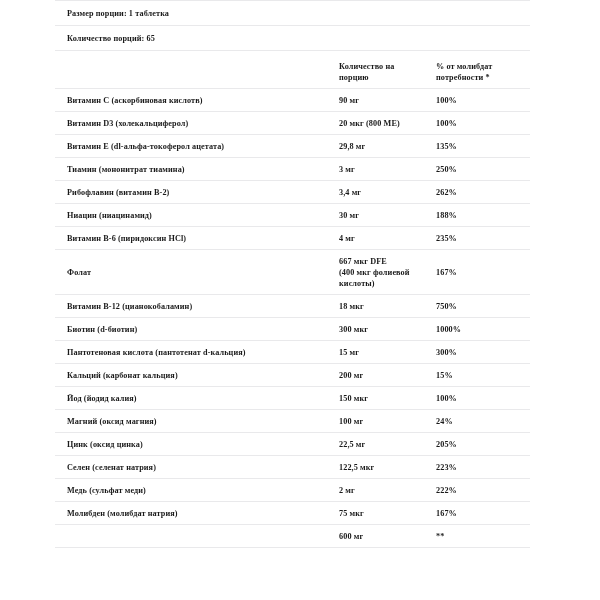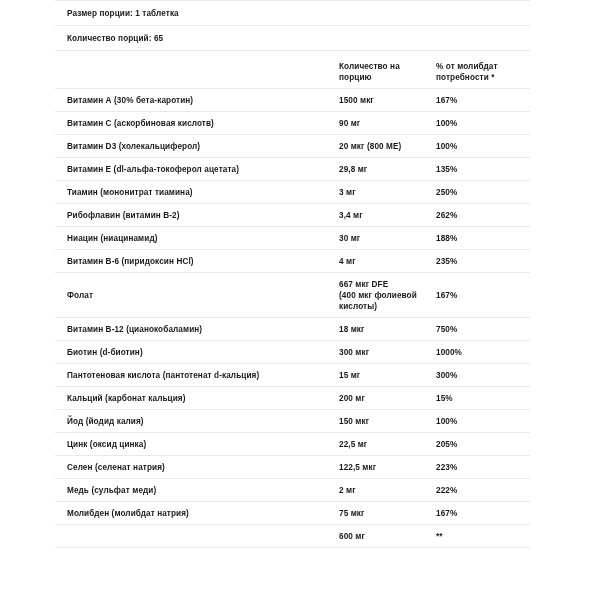--- a/index.html
+++ b/index.html
@@ -11,20 +11,21 @@
     background: #ffffff;
     font-family: "Liberation Sans", sans-serif;
     color: #1a1a1a;
   }
   #page {
     position: relative;
     width: 600px;
     height: 600px;
     overflow: hidden;
     background: #ffffff;
+    font-family: Liberation Serif, serif;
   }
   .sheet {
     position: absolute;
     left: 55px;
     top: 0;
     width: 475px;
   }
   
   .info-row {
     border-bottom: 1px solid #e9e9eb;
@@ -89,25 +90,20 @@
       <thead>
         <tr>
           <th class="name"></th>
           <th class="amount">Количество на порцию</th>
           <th class="pct multiline">% от молибдат
 потребности *</th>
         </tr>
       </thead>
       <tbody id="facts-body">
           <tr>
-            <td class="name">Витамин А (30% бета-каротин)</td>
-            <td class="amount multiline">1500 мкг</td>
-            <td class="pct">167%</td>
-          </tr>
-          <tr>
             <td class="name">Витамин C (аскорбиновая кислотв)</td>
             <td class="amount multiline">90 мг</td>
             <td class="pct">100%</td>
           </tr>
           <tr>
             <td class="name">Витамин D3 (холекальциферол)</td>
             <td class="amount multiline">20 мкг (800 МЕ)</td>
             <td class="pct">100%</td>
           </tr>
           <tr>
@@ -161,20 +157,25 @@
             <td class="name">Кальций (карбонат кальция)</td>
             <td class="amount multiline">200 мг</td>
             <td class="pct">15%</td>
           </tr>
           <tr>
             <td class="name">Йод (йодид калия)</td>
             <td class="amount multiline">150 мкг</td>
             <td class="pct">100%</td>
           </tr>
           <tr>
+            <td class="name">Магний (оксид магния)</td>
+            <td class="amount multiline">100 мг</td>
+            <td class="pct">24%</td>
+          </tr>
+          <tr>
             <td class="name">Цинк (оксид цинка)</td>
             <td class="amount multiline">22,5 мг</td>
             <td class="pct">205%</td>
           </tr>
           <tr>
             <td class="name">Селен (селенат натрия)</td>
             <td class="amount multiline">122,5 мкг</td>
             <td class="pct">223%</td>
           </tr>
           <tr>

